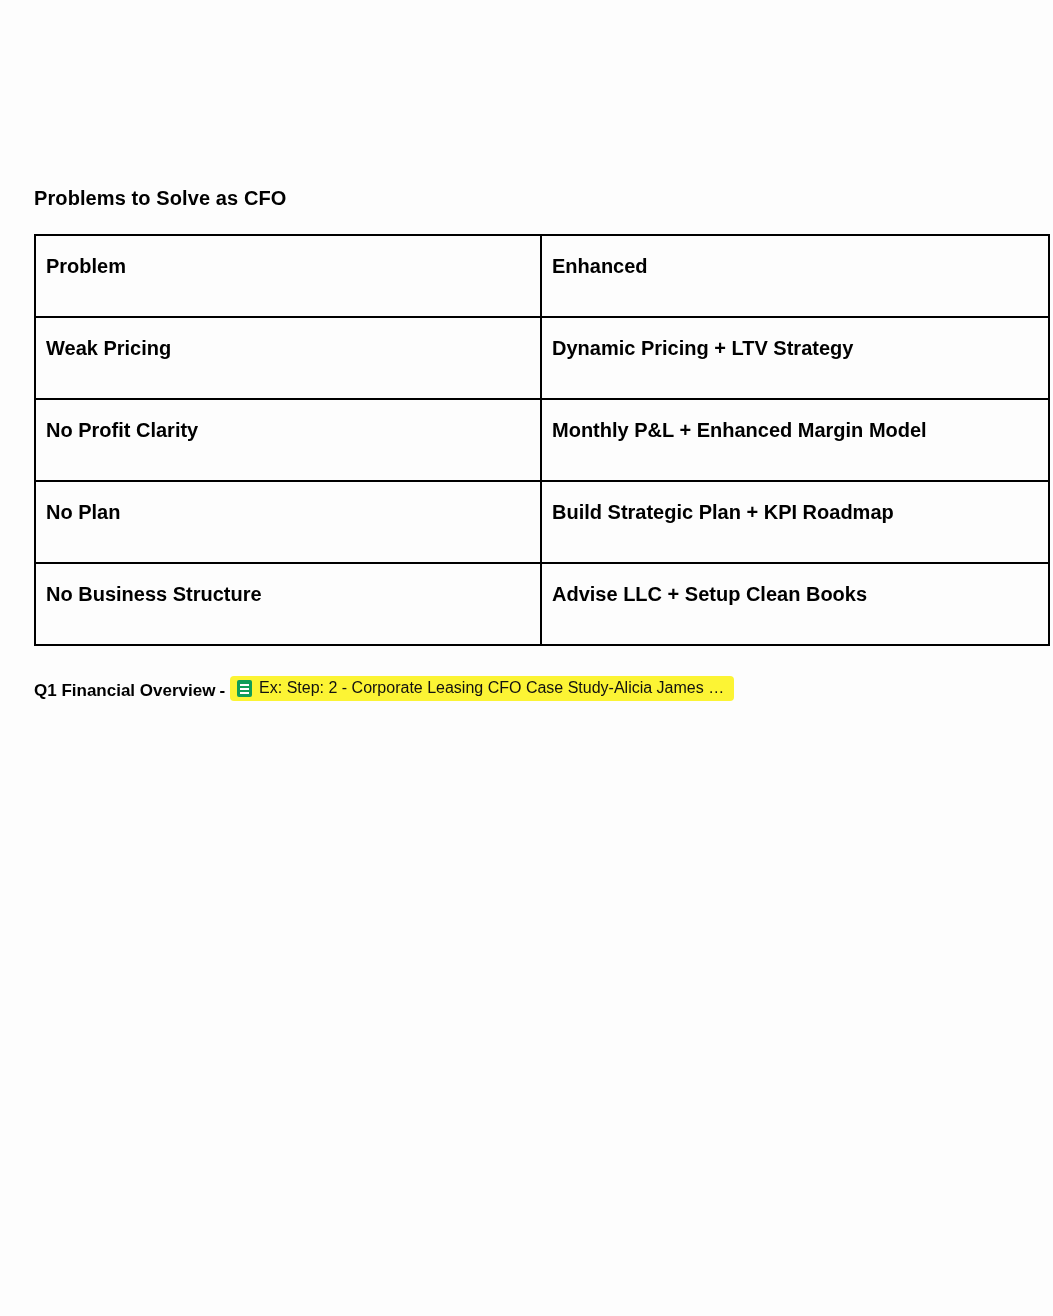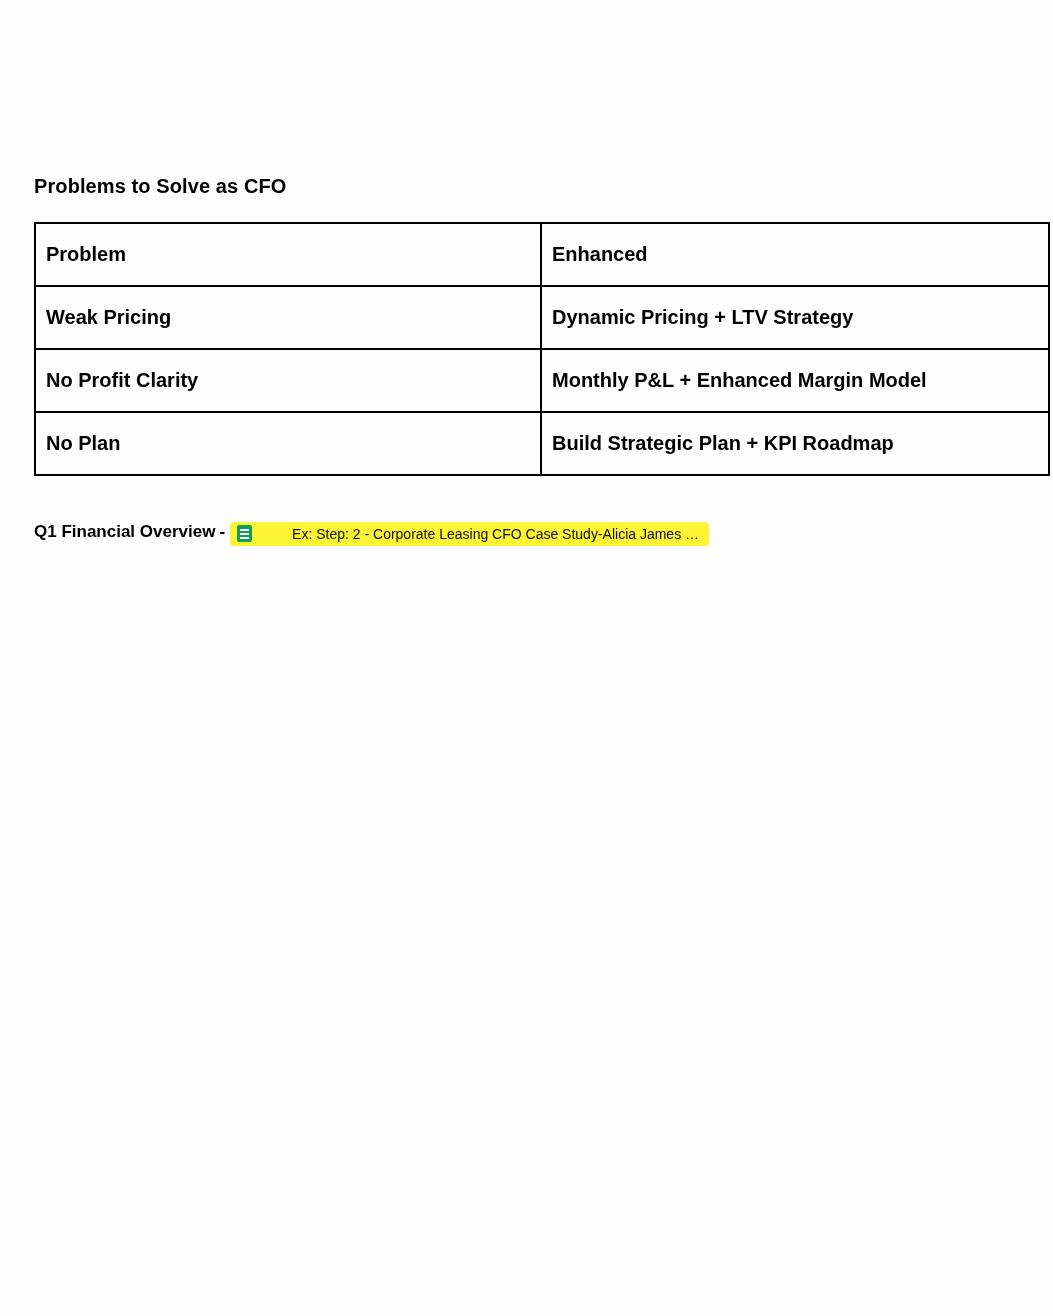--- a/index.html
+++ b/index.html
@@ -26,73 +26,72 @@
   .content {
     position: absolute;
     left: 34px;
     top: 175px;
     width: 972px;
   }
   .section-title {
     font-size: 20px;
     font-weight: bold;
     letter-spacing: 0.1px;
-    margin: 0 0 24px 0;
+    margin: 12px 0 24px 0;
     color: #000;
   }
   table.problem-table {
     border-collapse: collapse;
     width: 970px;
     table-layout: fixed;
     margin: 0;
   }
   table.problem-table td {
     border: 2px solid #000000;
-    padding: 17px 10px 2px 10px;
+    padding: 17px 10px 21px 10px;
     font-size: 20px;
     font-weight: bold;
     vertical-align: top;
     line-height: 1.35;
     height: 42px;
   }
   table.problem-table td.col-problem {
     width: 484px;
   }
   table.problem-table td.col-solution {
     width: 486px;
   }
   .footer-line {
-    margin-top: 46px;
+    margin-top: 30px;
     font-size: 17px;
     font-weight: bold;
     display: flex;
-    align-items: flex-start;
+    align-items: flex-end;
     white-space: nowrap;
   }
   .footer-label {
     font-weight: bold;
     font-size: 17px;
   }
   .footer-dash {
     font-weight: bold;
     font-size: 17px;
     padding: 0 5px 0 4px;
   }
   .chip {
     background: #fcf434;
     border-radius: 4px;
     padding: 3px 10px 4px 7px;
     display: inline-flex;
     align-items: center;
     font-weight: normal;
-    font-size: 14px;
+    font-size: 16px;
     color: #111;
     max-width: 706px;
     overflow: hidden;
-    gap: 33px;
   }
   .sheet-icon {
     display: inline-block;
     width: 15px;
     height: 17px;
     background: #0f9d58;
     border-radius: 2px;
     margin-right: 7px;
     position: relative;
     flex: 0 0 auto;
@@ -132,20 +131,24 @@
           <td class="col-solution">Dynamic Pricing + LTV Strategy</td>
         </tr>
         <tr>
           <td class="col-problem">No Profit Clarity</td>
           <td class="col-solution">Monthly P&amp;L + Enhanced Margin Model</td>
         </tr>
         <tr>
           <td class="col-problem">No Plan</td>
           <td class="col-solution">Build Strategic Plan + KPI Roadmap</td>
         </tr>
+        <tr>
+          <td class="col-problem">No Business Structure</td>
+          <td class="col-solution">Advise LLC + Setup Clean Books</td>
+        </tr>
       </tbody>
     </table>
 
     <div class="footer-line">
       <span class="footer-label">Q1 Financial Overview</span>
       <span class="footer-dash">-</span>
       <span class="chip">
         <span class="sheet-icon"></span>
         <span class="chip-text">Ex: Step: 2 - Corporate Leasing CFO Case Study-Alicia James …</span>
       </span>

